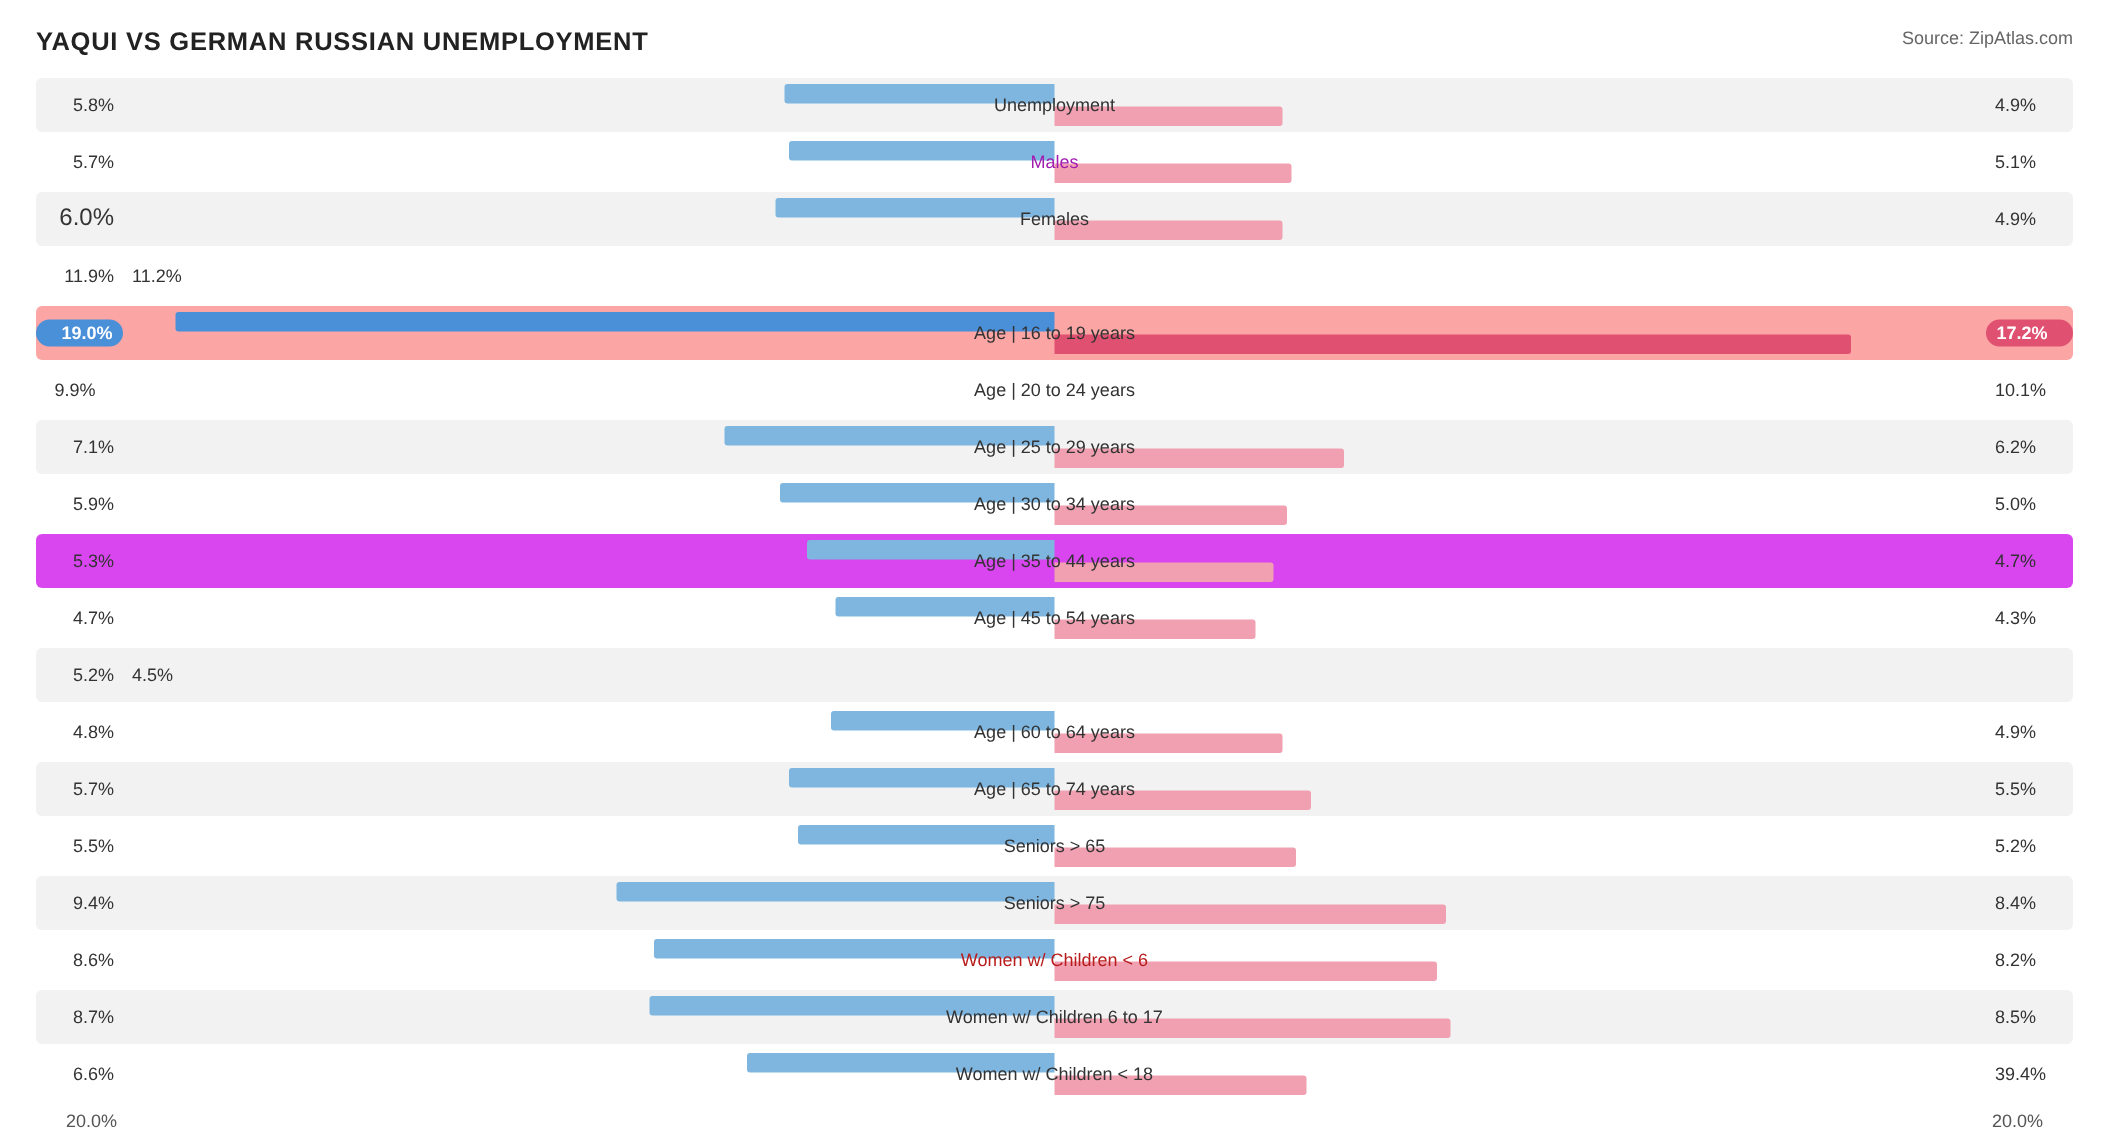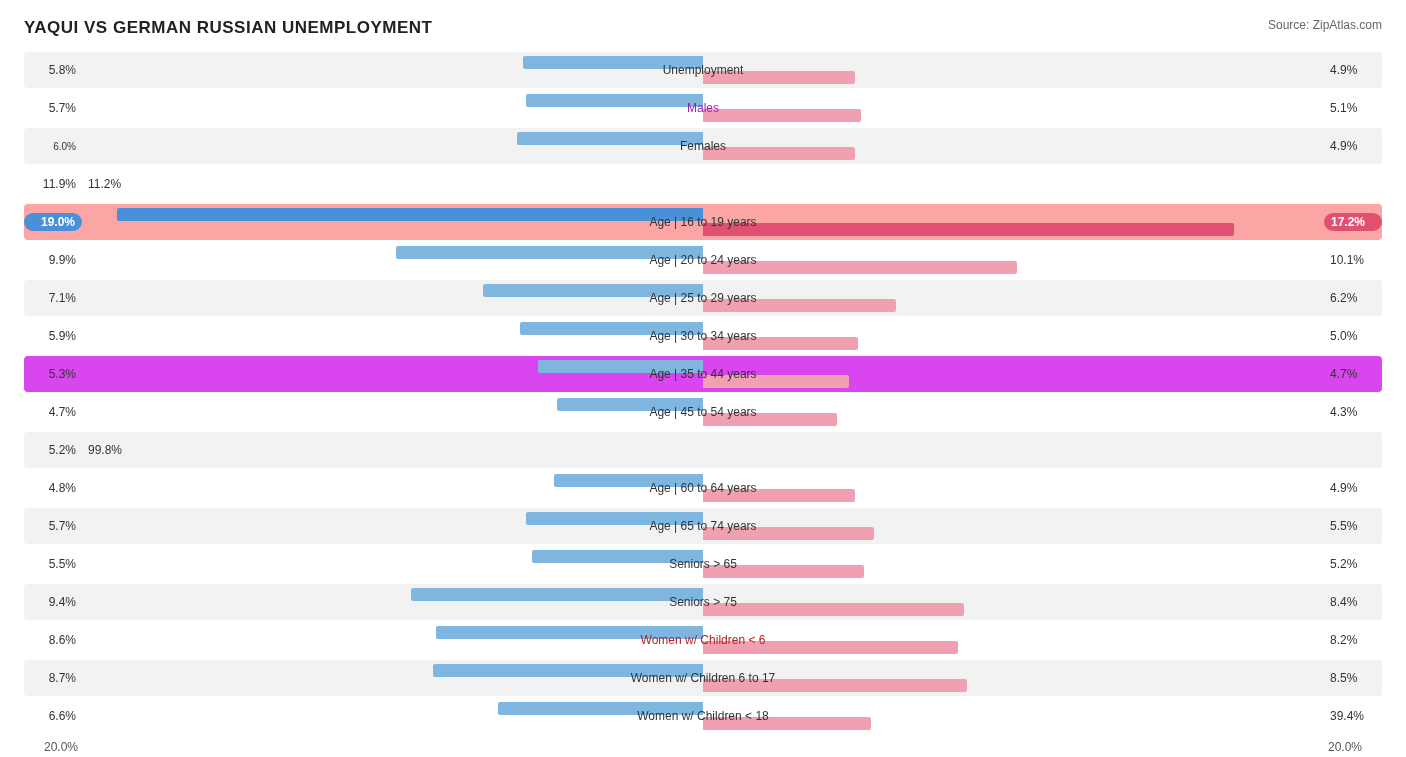--- a/index.html
+++ b/index.html
@@ -100,21 +100,21 @@
             <div style="flex: 1 1 0%;"></div>
             <div style="flex: 1 1 0%; display: flex; justify-content: flex-start;">
               <div style="width: 25.5%; height: 13px; background: rgb(240, 160, 176); border-radius: 0px 2px 2px 0px;"></div>
             </div>
           </div>
           <div style="position: absolute; inset: 0px; display: flex; align-items: center; justify-content: center; font-size: 12px; color: #a21caf; pointer-events: none; z-index: 2; white-space: nowrap;">Males</div>
         </div>
         <div style="width: 58px; text-align: left; font-size: 12px; color: rgb(51, 51, 51); padding-left: 6px; flex-shrink: 0; font-weight: normal;">5.1%</div>
       </div>
       <div style="display: flex; align-items: center; min-height: 36px; background: rgb(242, 242, 242); border-radius: 4px; margin-bottom: 2px; position: relative;">
-        <div style="width: 58px; text-align: right; font-size: 10px; color: rgb(51, 51, 51); padding-right: 6px; flex-shrink: 0; font-weight: normal;">6.0%</div>
+        <div style="width: 58px; text-align: right; font-size: 16px; color: rgb(51, 51, 51); padding-right: 6px; flex-shrink: 0; font-weight: normal;">6.0%</div>
         <div style="flex: 1 1 0%; display: flex; flex-direction: column; justify-content: center; gap: 2px; position: relative;">
           <div style="display: flex; align-items: center; height: 13px; position: relative;">
             <div style="flex: 1 1 0%; display: flex; justify-content: flex-end;">
               <div style="width: 30%; height: 13px; background: rgb(126, 182, 224); border-radius: 2px 0px 0px 2px;"></div>
             </div>
             <div style="flex: 1 1 0%;"></div>
           </div>
           <div style="display: flex; align-items: center; height: 13px;">
             <div style="flex: 1 1 0%;"></div>
             <div style="flex: 1 1 0%; display: flex; justify-content: flex-start;">
@@ -142,22 +142,22 @@
             <div style="flex: 1 1 0%;"></div>
             <div style="flex: 1 1 0%; display: flex; justify-content: flex-start;">
               <div style="width: 86%; height: 13px; background: rgb(224, 80, 112); border-radius: 0px 2px 2px 0px;"></div>
             </div>
           </div>
           <div style="position: absolute; inset: 0px; display: flex; align-items: center; justify-content: center; font-size: 12px; color: rgb(51, 51, 51); pointer-events: none; z-index: 2; white-space: nowrap;">Age | 16 to 19 years</div>
         </div>
         <div style="width: 58px; text-align: left; font-size: 12px; color: rgb(255, 255, 255); padding: 2px 7px; flex-shrink: 0; font-weight: bold; background: rgb(224, 80, 112); border-radius: 10px; margin-left: 4px;">17.2%</div>
       </div>
       <div style="display: flex; align-items: center; min-height: 36px; background: rgb(255, 255, 255); border-radius: 4px; margin-bottom: 2px; position: relative;">
-        <div style="width: 58px; text-align: right; font-size: 12px; color: rgb(51, 51, 51); padding-right: 6px; flex-shrink: 0; font-weight: normal;">9.9%</div>
-        <div style="flex: 1 1 0%; display: flex; flex-direction: column; justify-content: center; gap: 2px; position: relative;">
+        <div style="width: 58px; text-align: center; font-size: 12px; color: rgb(51, 51, 51); padding-right: 6px; flex-shrink: 0; font-weight: normal;">9.9%</div>
+        <div style="flex: 1 1 0%; display: flex; flex-direction: row; justify-content: center; gap: 2px; position: relative;">
           <div style="display: flex; align-items: center; height: 13px; position: relative;">
             <div style="flex: 1 1 0%; display: flex; justify-content: flex-end;">
               <div style="width: 49.5%; height: 13px; background: rgb(126, 182, 224); border-radius: 2px 0px 0px 2px;"></div>
             </div>
             <div style="flex: 1 1 0%;"></div>
           </div>
           <div style="display: flex; align-items: center; height: 13px;">
             <div style="flex: 1 1 0%;"></div>
             <div style="flex: 1 1 0%; display: flex; justify-content: flex-start;">
               <div style="width: 50.5%; height: 13px; background: rgb(240, 160, 176); border-radius: 0px 2px 2px 0px;"></div>
@@ -238,21 +238,21 @@
             <div style="flex: 1 1 0%; display: flex; justify-content: flex-start;">
               <div style="width: 21.5%; height: 13px; background: rgb(240, 160, 176); border-radius: 0px 2px 2px 0px;"></div>
             </div>
           </div>
           <div style="position: absolute; inset: 0px; display: flex; align-items: center; justify-content: center; font-size: 12px; color: rgb(51, 51, 51); pointer-events: none; z-index: 2; white-space: nowrap;">Age | 45 to 54 years</div>
         </div>
         <div style="width: 58px; text-align: left; font-size: 12px; color: rgb(51, 51, 51); padding-left: 6px; flex-shrink: 0; font-weight: normal;">4.3%</div>
       </div>
       <div style="display: flex; align-items: center; min-height: 36px; background: rgb(242, 242, 242); border-radius: 4px; margin-bottom: 2px; position: relative;">
         <div style="width: 58px; text-align: right; font-size: 12px; color: rgb(51, 51, 51); padding-right: 6px; flex-shrink: 0; font-weight: normal;">5.2%</div>
-        <div style="width: 58px; text-align: left; font-size: 12px; color: rgb(51, 51, 51); padding-left: 6px; flex-shrink: 0; font-weight: normal;">99.8%</div>
+        <div style="width: 58px; text-align: left; font-size: 12px; color: rgb(51, 51, 51); padding-left: 6px; flex-shrink: 0; font-weight: normal;">4.5%</div>
       </div>
       <div style="display: flex; align-items: center; min-height: 36px; background: rgb(255, 255, 255); border-radius: 4px; margin-bottom: 2px; position: relative;">
         <div style="width: 58px; text-align: right; font-size: 12px; color: rgb(51, 51, 51); padding-right: 6px; flex-shrink: 0; font-weight: normal;">4.8%</div>
         <div style="flex: 1 1 0%; display: flex; flex-direction: column; justify-content: center; gap: 2px; position: relative;">
           <div style="display: flex; align-items: center; height: 13px; position: relative;">
             <div style="flex: 1 1 0%; display: flex; justify-content: flex-end;">
               <div style="width: 24%; height: 13px; background: rgb(126, 182, 224); border-radius: 2px 0px 0px 2px;"></div>
             </div>
             <div style="flex: 1 1 0%;"></div>
           </div>

